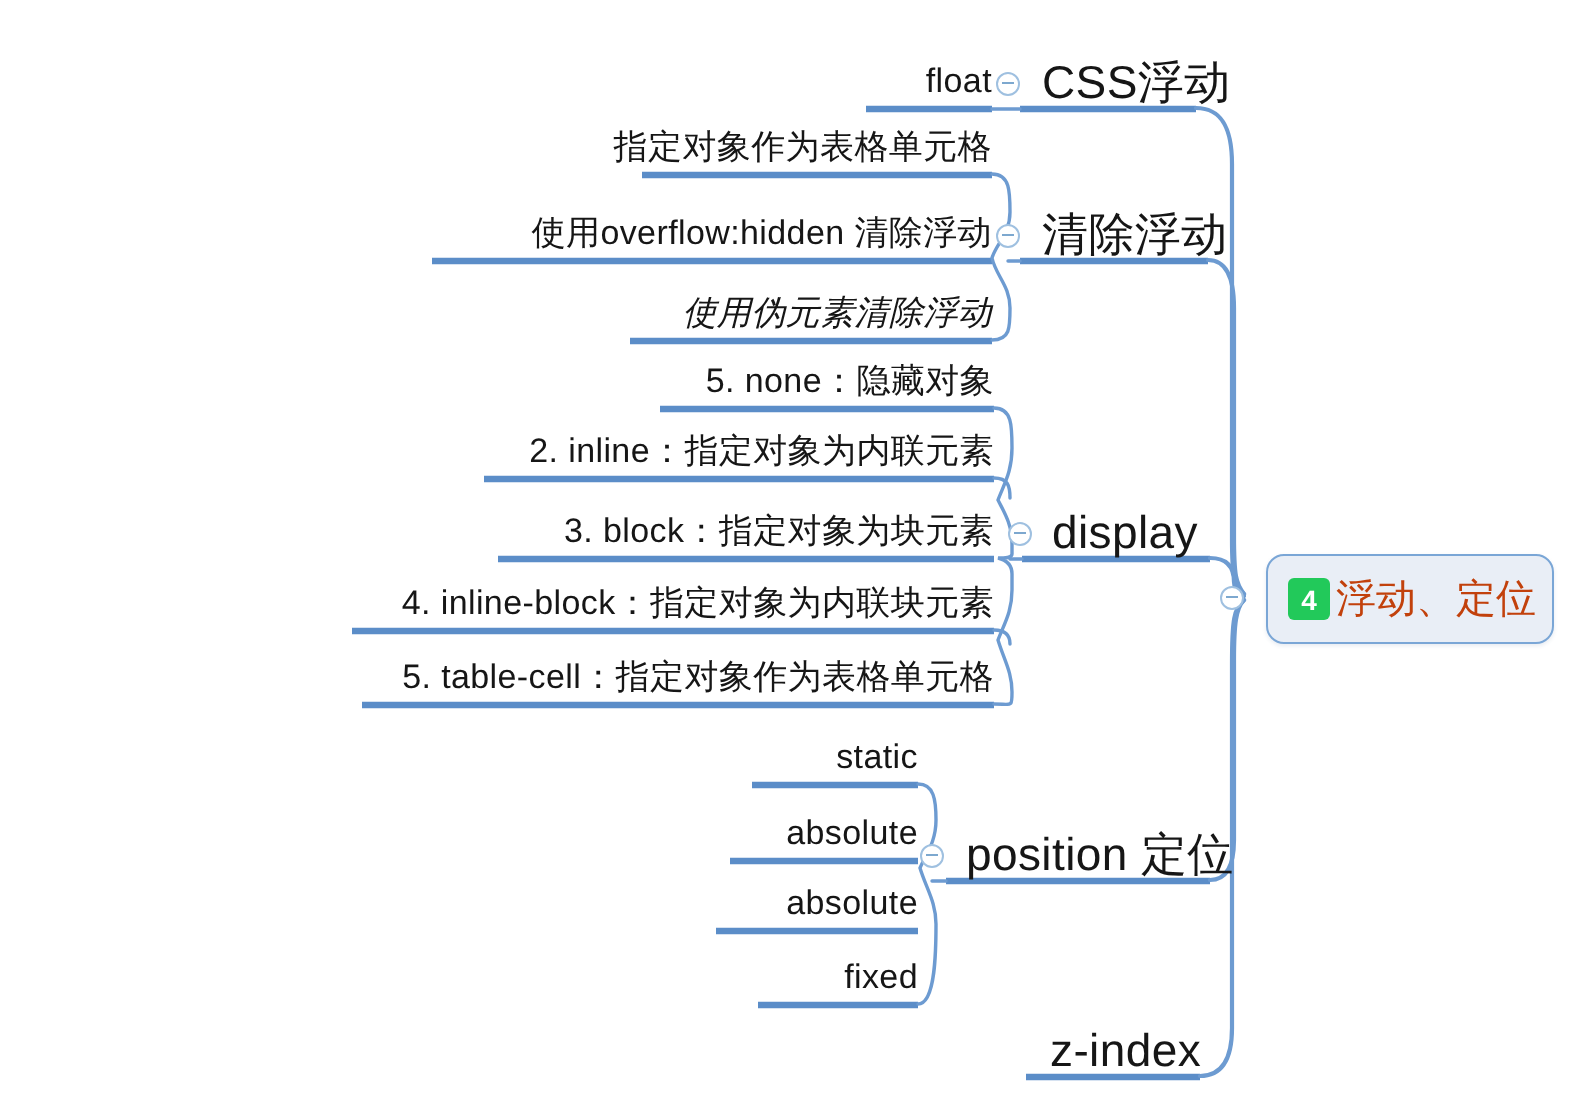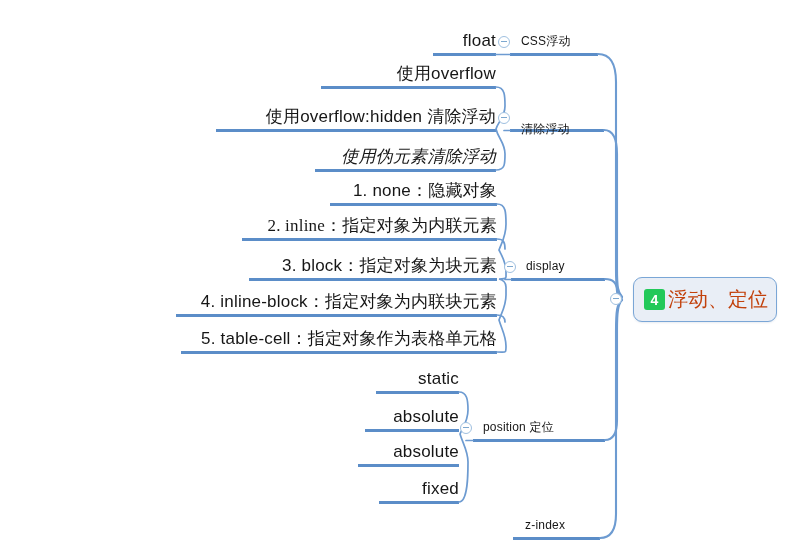--- a/index.html
+++ b/index.html
@@ -29,21 +29,21 @@
   }
   .node-label {
     position: absolute;
     white-space: nowrap;
     color: #161616;
     font-size: 17px;
     line-height: 22px;
     font-family: "Liberation Sans", "DejaVu Sans", sans-serif;
     letter-spacing: 0.2px;
   }
-  .node-label.lvl2 { font-size: 12px; }
+  .node-label.lvl2 { font-size: 23px; }
   .node-label.lvl3 { font-size: 17px; }
   .right-align { text-align: right; }
 
   
   #root-node {
     position: absolute;
     left: 629px;
     top: 277px;
     width: 144px;
     height: 45px;
@@ -154,37 +154,37 @@
       <path d="M594 54 C 608 54, 612 66, 612 82 L 612 270 C 612 288, 613 292, 618 297"></path>
       <path d="M600 130 C 610 130, 613 140, 613 154 L 613 268 C 613 288, 614 292, 618 297"></path>
       <path d="M601 279 C 610 279, 613 284, 613 291 C 613 295, 615 297, 618 298"></path>
       <path d="M601 440 C 610 440, 613 432, 613 420 L 613 330 C 613 312, 614 304, 618 300"></path>
       <path d="M596 538 C 608 538, 612 528, 612 514 L 612 332 C 612 310, 613 304, 618 300"></path>
     </g>
   </svg>
 
   <div class="node-label lvl3 right-align" style="left:399px; top:30px; width:93px;">float</div>
 
-  <div class="node-label lvl3 right-align" style="left:262px; top:63px; width:230px;">使用overflow</div>
+  <div class="node-label lvl3 right-align" style="left:262px; top:63px; width:230px;">指定对象作为表格单元格</div>
   <div class="node-label lvl3 right-align" style="left:162px; top:106px; width:330px;">使用overflow:hidden 清除浮动</div>
   <div class="node-label lvl3 right-align" style="left:262px; top:146px; width:230px;font-style:italic;">使用伪元素清除浮动</div>
 
-  <div class="node-label lvl3 right-align" style="left:253px; top:180px; width:240px;">1. none：隐藏对象</div>
-  <div class="node-label lvl3 right-align" style="left:193px; top:215px; width:300px;font-family:Liberation Serif, serif;">2. inline：指定对象为内联元素</div>
+  <div class="node-label lvl3 right-align" style="left:253px; top:180px; width:240px;">5. none：隐藏对象</div>
+  <div class="node-label lvl3 right-align" style="left:193px; top:215px; width:300px;">2. inline：指定对象为内联元素</div>
   <div class="node-label lvl3 right-align" style="left:193px; top:255px; width:300px;">3. block：指定对象为块元素</div>
   <div class="node-label lvl3 right-align" style="left:133px; top:291px; width:360px;">4. inline-block：指定对象为内联块元素</div>
   <div class="node-label lvl3 right-align" style="left:133px; top:328px; width:360px;">5. table-cell：指定对象作为表格单元格</div>
 
   <div class="node-label lvl3 right-align" style="left:345px; top:368px; width:110px;">static</div>
   <div class="node-label lvl3 right-align" style="left:345px; top:406px; width:110px;">absolute</div>
   <div class="node-label lvl3 right-align" style="left:345px; top:441px; width:110px;">absolute</div>
   <div class="node-label lvl3 right-align" style="left:345px; top:478px; width:110px;">fixed</div>
 
   <div class="node-label lvl2" style="left:517px; top:30px;">CSS浮动</div>
-  <div class="node-label lvl2" style="left:517px; top:106px;margin-top:12px;">清除浮动</div>
+  <div class="node-label lvl2" style="left:517px; top:106px;">清除浮动</div>
   <div class="node-label lvl2" style="left:522px; top:255px;">display</div>
   <div class="node-label lvl2" style="left:479px; top:416px;">position 定位</div>
   <div class="node-label lvl2" style="left:521px; top:514px;">z-index</div>
 
   <div class="toggle" style="left:494px; top:36px;"></div>
   <div class="toggle" style="left:494px; top:112px;"></div>
   <div class="toggle" style="left:500px; top:261px;"></div>
   <div class="toggle" style="left:456px; top:422px;"></div>
   <div class="toggle" style="left:606px; top:293px;"></div>
 

